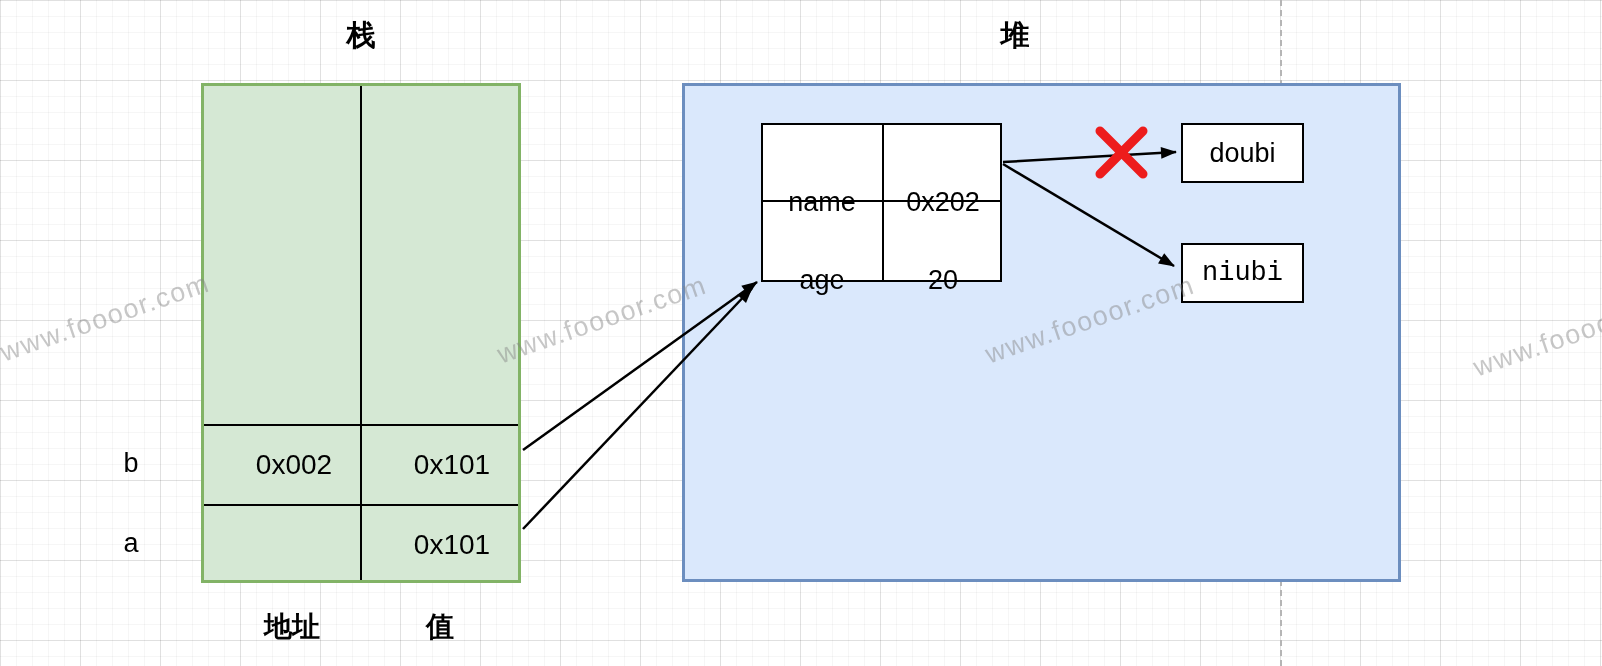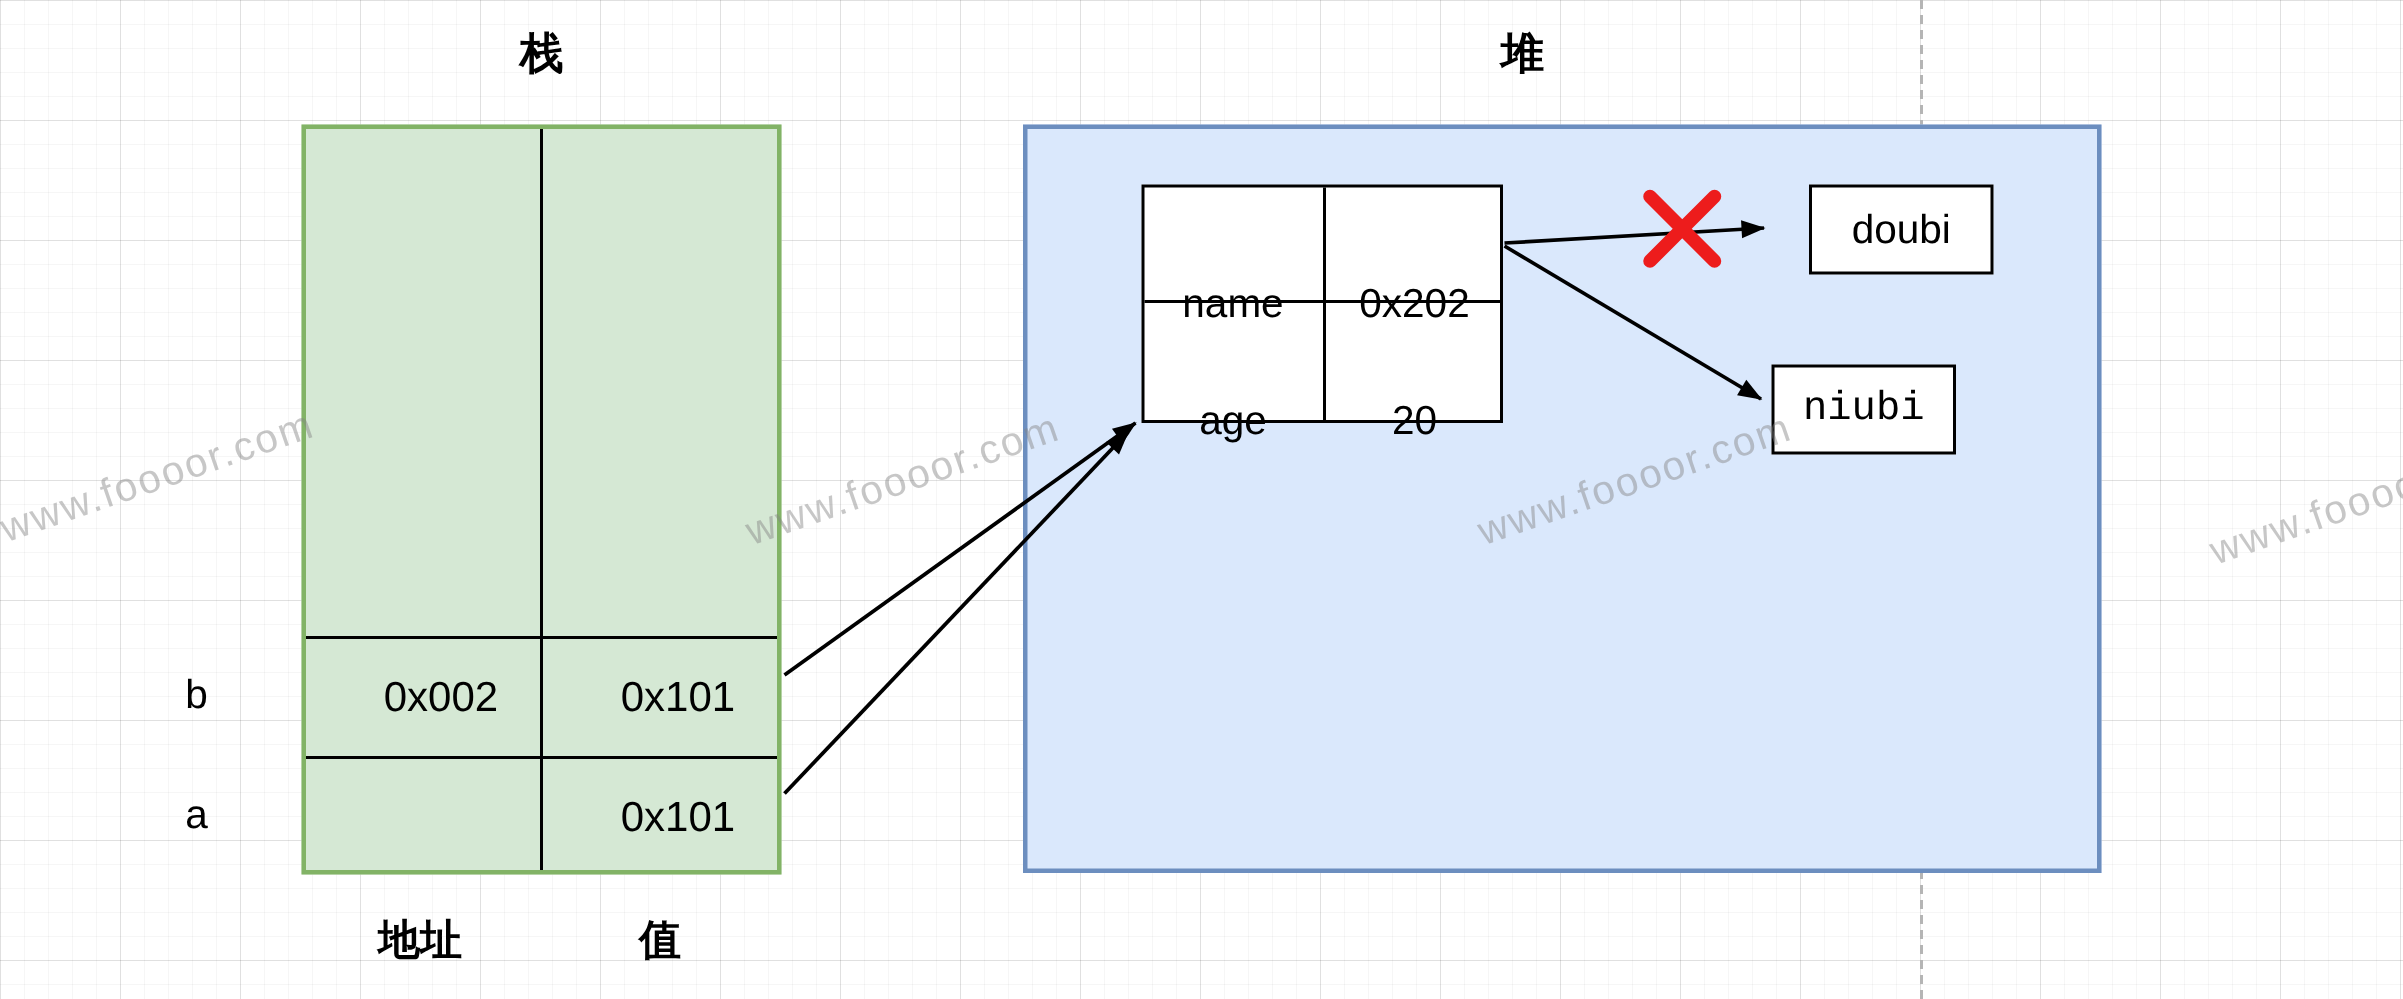--- a/index.html
+++ b/index.html
@@ -31,21 +31,21 @@
   .heap-box{left:682px; top:83px; width:719px; height:499px;
     background:#dae8fc; border:3px solid #6c8ebf; box-sizing:border-box; z-index:2;}
   .obj-table{left:761px; top:123px; width:241px; height:159px;
     background:#ffffff; border:2px solid #000; box-sizing:border-box; z-index:2;}
   .obj-col-divider{left:119px; top:0; width:0; height:155px; border-left:2px solid #000;}
   .obj-hline{left:0; top:75px; width:237px; height:0; border-top:2px solid #000;}
   .o-cell{width:118px; height:75px; font-size:27px;margin-top:40px;}
   .str-box{width:123px; height:60px; background:#ffffff; border:2px solid #000;
     box-sizing:border-box; display:flex; align-items:center; justify-content:center;
     font-size:27px; z-index:2;}
-  .doubi-box{left:1181px; top:123px;margin-left:25px;}
+  .doubi-box{left:1181px; top:123px;}
   .niubi-box{left:1181px; top:243px;font-family:Liberation Mono, monospace;}
   .arrow-layer{left:0; top:0; z-index:3; pointer-events:none;}
   .watermark{z-index:4; pointer-events:none; font-size:27px; letter-spacing:1.5px;
     color:rgba(130,130,130,0.45); white-space:nowrap;
     transform:translate(-50%,-50%) rotate(-19deg);}
 </style>
 </head>
 <body>
 
 <div class="canvas">
@@ -60,21 +60,21 @@
     <div class="abs stack-hline" style="top:338px;"></div>
     <div class="abs stack-hline" style="top:418px;"></div>
     <div class="abs cell s-cell" style="left:0;top:340px;">0x002</div>
     <div class="abs cell s-cell" style="left:158px;top:340px;">0x101</div>
     <div class="abs cell s-cell" style="left:158px;top:420px;">0x101</div>
   </div>
 
   <div class="abs var-label" style="top:423px;">b</div>
   <div class="abs var-label" style="top:503px;">a</div>
 
-  <div class="abs footer-label" style="left:201px;width:158px;">地址</div>
+  <div class="abs footer-label" style="left:213px;width:158px;">地址</div>
   <div class="abs footer-label" style="left:359px;width:162px;">值</div>
 
   <div class="abs heap-box"></div>
 
   <div class="abs obj-table">
     <div class="abs obj-col-divider"></div>
     <div class="abs obj-hline"></div>
     <div class="abs cell o-cell" style="left:0;top:0;">name</div>
     <div class="abs cell o-cell" style="left:121px;top:0;">0x202</div>
     <div class="abs cell o-cell" style="left:0;top:78px;">age</div>

